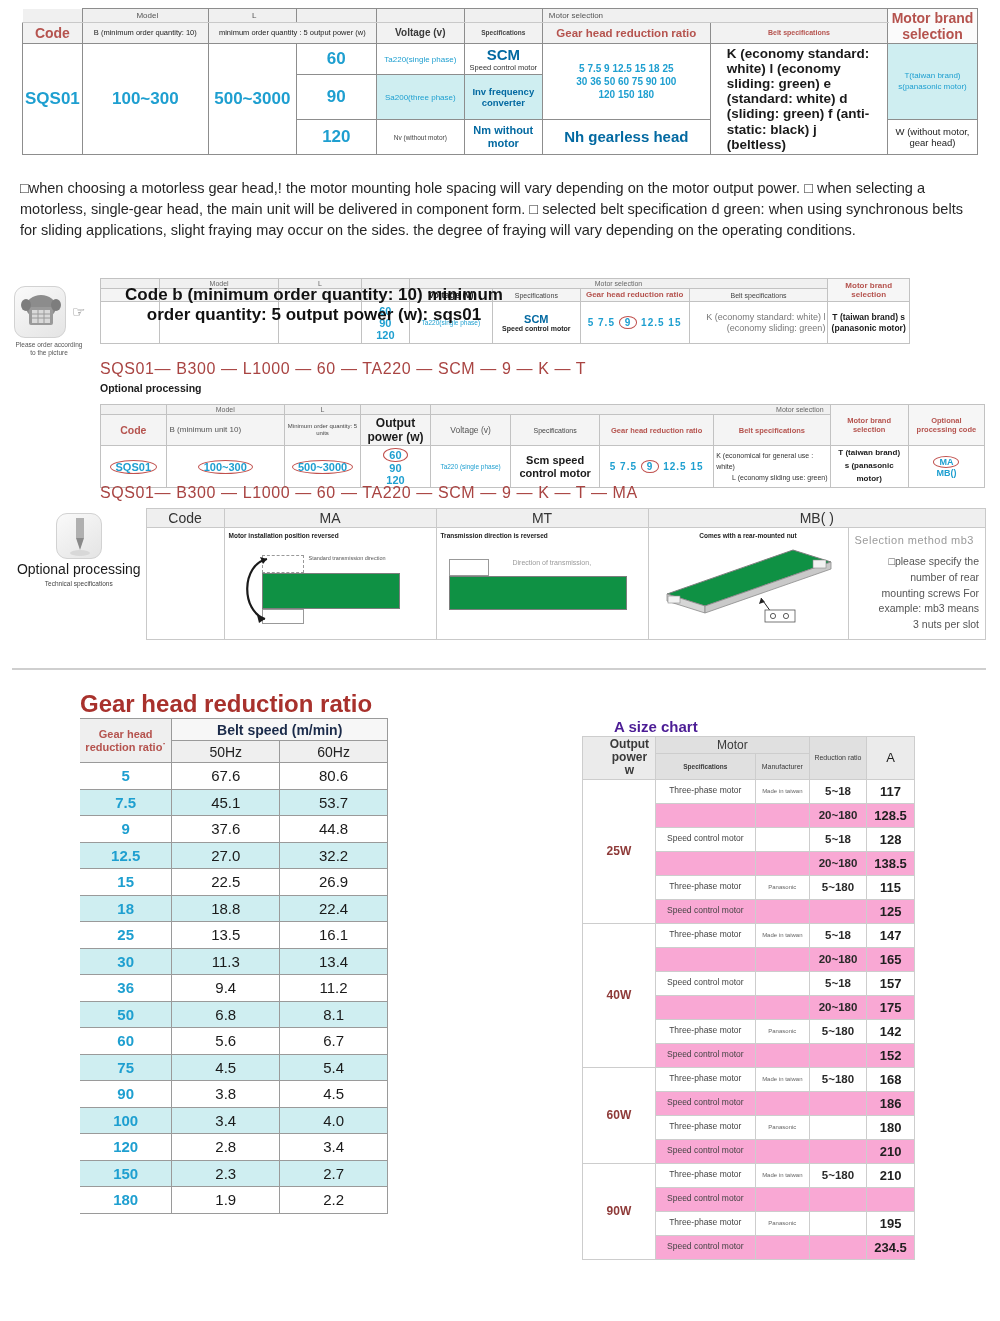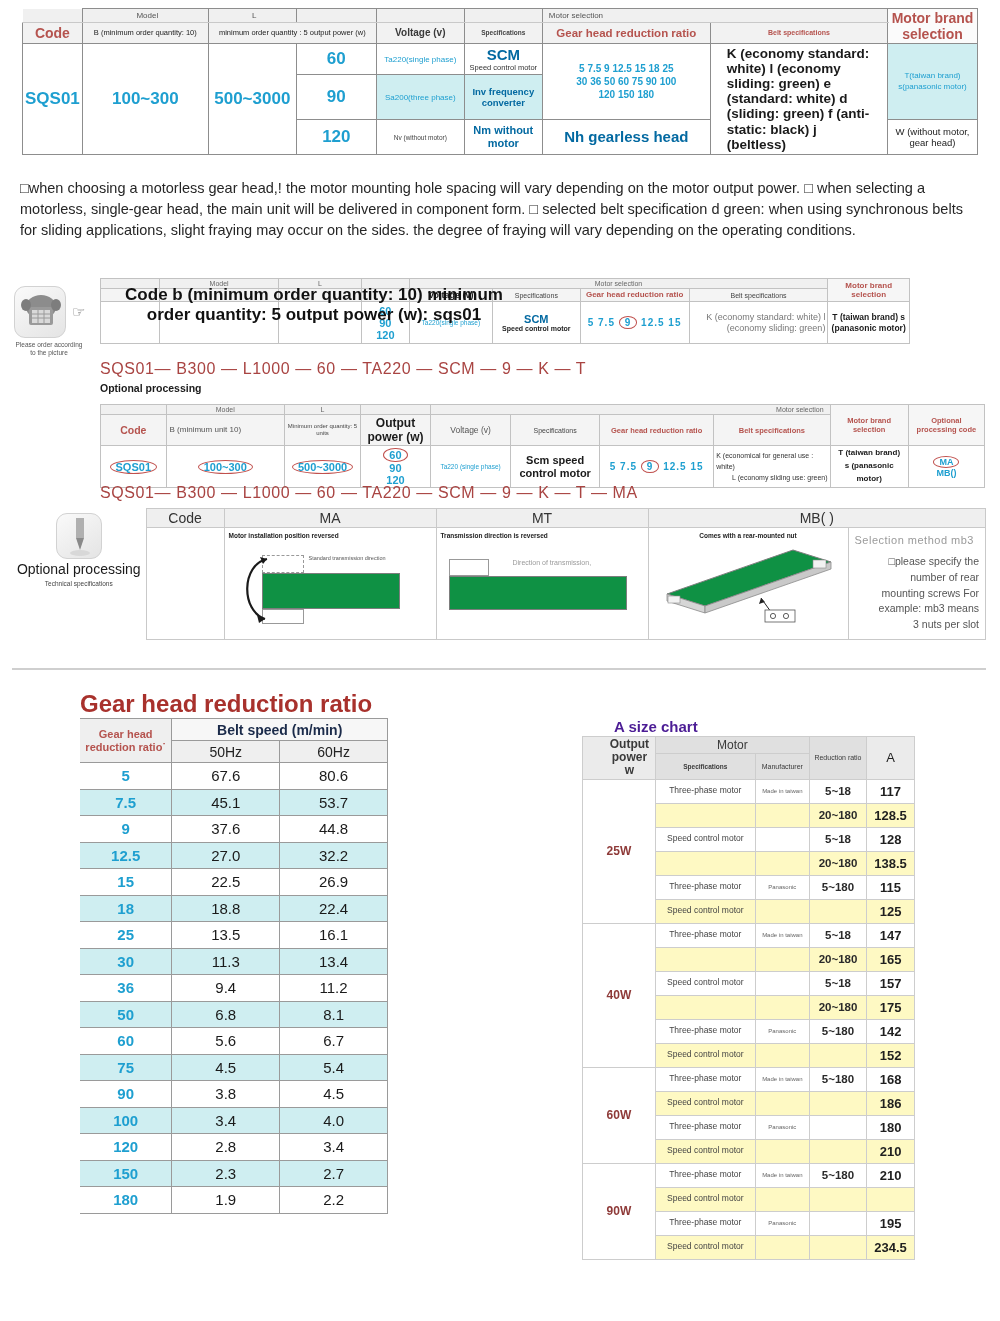--- a/index.html
+++ b/index.html
@@ -97,21 +97,21 @@
   #ast td { border:1px solid #cdcdcd; font-size:8px; color:#3a3a3a; }
   #ast .hgray { background:#e0e0e0; }
   #ast .hlite { background:#ebebeb; }
   #ast .pw { color:#8e3a38; font-weight:bold; font-size:12px; background:#ffffff; }
   #ast .pwh { color:#3a3a3a; font-weight:bold; font-size:12px; background:#ebebeb; }
   #ast .mh { font-size:12px; color:#3a3a3a; }
   #ast .rr { font-size:11.5px; font-weight:bold; color:#2a2a2a; }
   #ast .av { font-size:13px; font-weight:bold; color:#1f1f1f; }
   #ast .mfg-s { font-size:6px; color:#666; }
   #ast .spec { font-size:8.5px; color:#444; }
-  #ast .shade2 { background:#fef9c3; }
+  #ast .shade2 { background:#f9a8d4; }
 </style>
 </head>
 <body>
 
 <div class="abs" id="t1">
   <table>
     <tbody>
         <tr>
       <td class="grp" style="width:58px;border-left:none;border-top:none;"></td>
       <td class="grp" style="width:126px;text-align:center;">Model</td>

